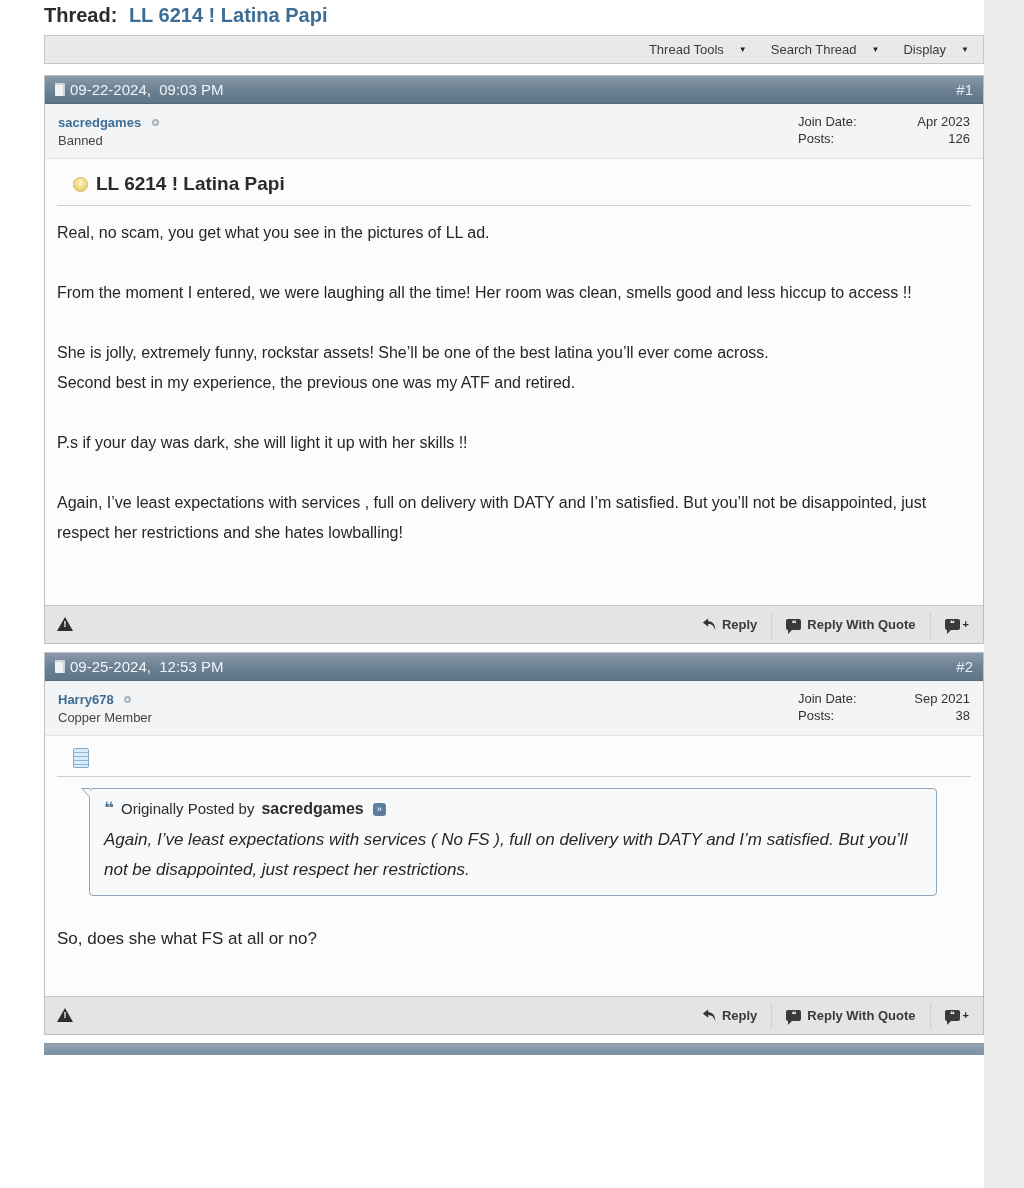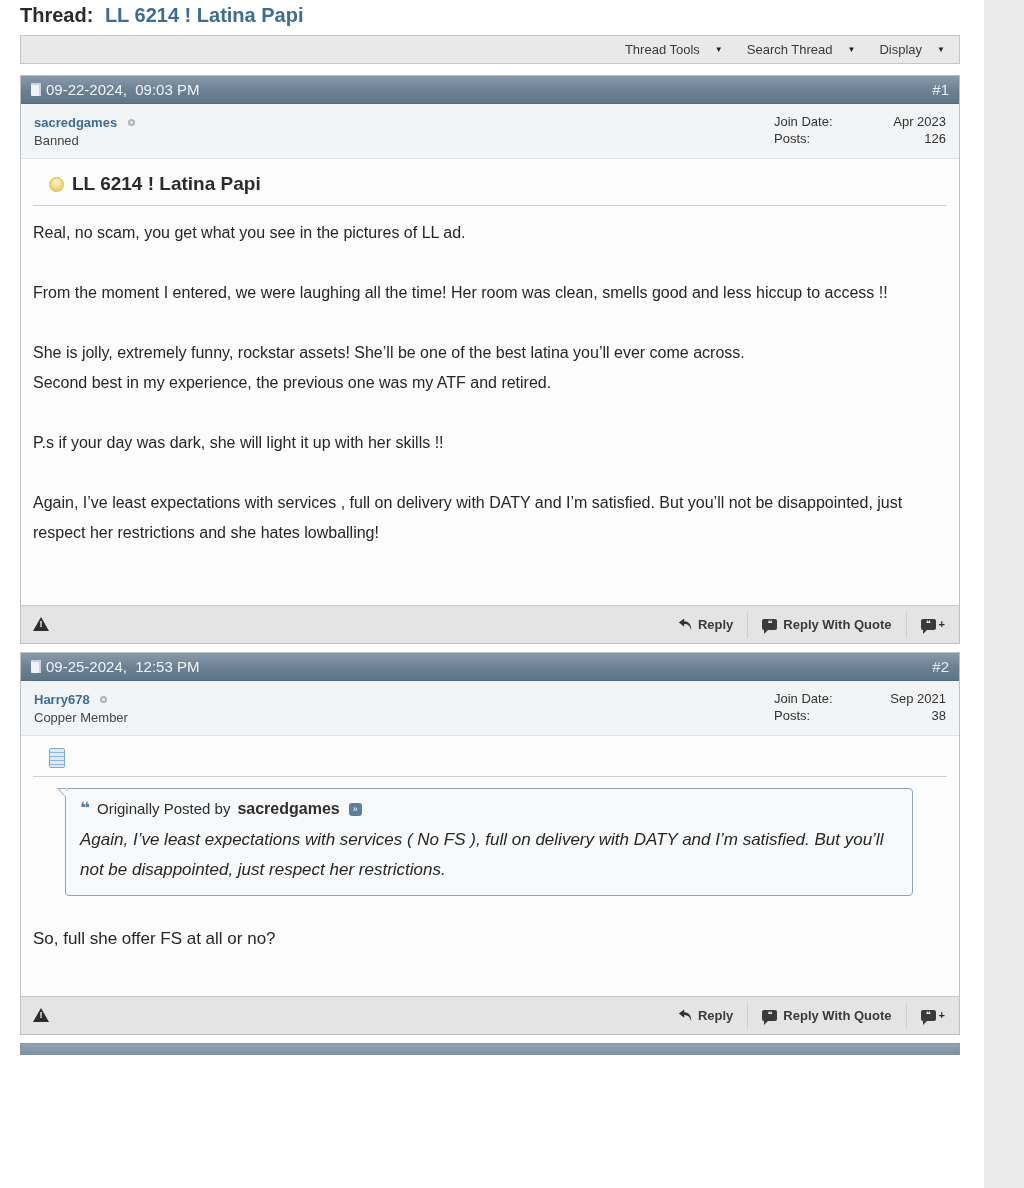--- a/index.html
+++ b/index.html
@@ -2,21 +2,21 @@
 <html><head>
 <meta charset="utf-8">
 <style>
   * { margin:0; padding:0; box-sizing:border-box; }
   html,body { width:1024px; height:1188px; overflow:hidden; background:#ffffff;
               font-family:"Liberation Sans","DejaVu Sans",sans-serif; color:#2a2a2a; }
   a { text-decoration:none; cursor:pointer; }
 
   .right-gutter { position:absolute; left:984px; top:0; width:40px; height:1188px; background:#ecebeb; }
 
-  .content { position:relative; margin-left:20px; width:940px; }
+  .content { position:relative; margin-left:44px; width:940px; }
 
   
   .thread-heading { padding-top:4px; font-size:20px; font-weight:bold; }
   .th-label { color:#2b2b2b; }
   .th-title { color:#3d6d95; margin-left:6px; }
 
   
   .toolbar { margin-top:8px; height:29px; background:#e9e9e9; border:1px solid #c6c6c6;
              display:flex; justify-content:flex-end; align-items:center; gap:24px; padding-right:14px; }
   .toolbar-item { font-size:13px; color:#3a3a3a; display:flex; align-items:center; gap:15px; }
@@ -226,21 +226,21 @@
       <div class="quote-box">
         <span class="quote-tail"></span>
         <div class="quote-header">
           <span class="quote-open">❝</span>
           <span>Originally Posted by</span>
           <span class="quote-author">sacredgames</span>
           <a class="viewpost">»</a>
         </div>
         <div class="quote-text">Again, I’ve least expectations with services ( No FS ), full on delivery with DATY and I’m satisfied. But you’ll not be disappointed, just respect her restrictions.</div>
       </div>
-      <div class="post2-line">So, full she offer FS at all or no?</div>
+      <div class="post2-line">So, does she what FS at all or no?</div>
       <div class="pad-bottom-2"></div>
     </div>
     <div class="post-footer">
       <span class="report">
           <span class="tri"></span>
           <span class="bang">!</span>
         </span>
       <span class="footer-spacer"></span>
       <a class="footer-btn">
         <span>

